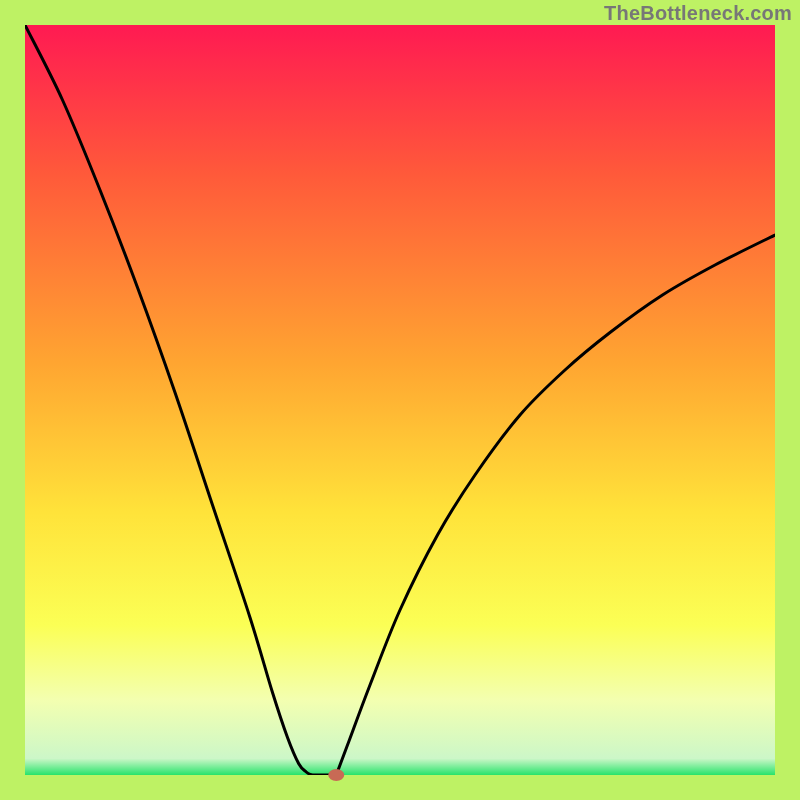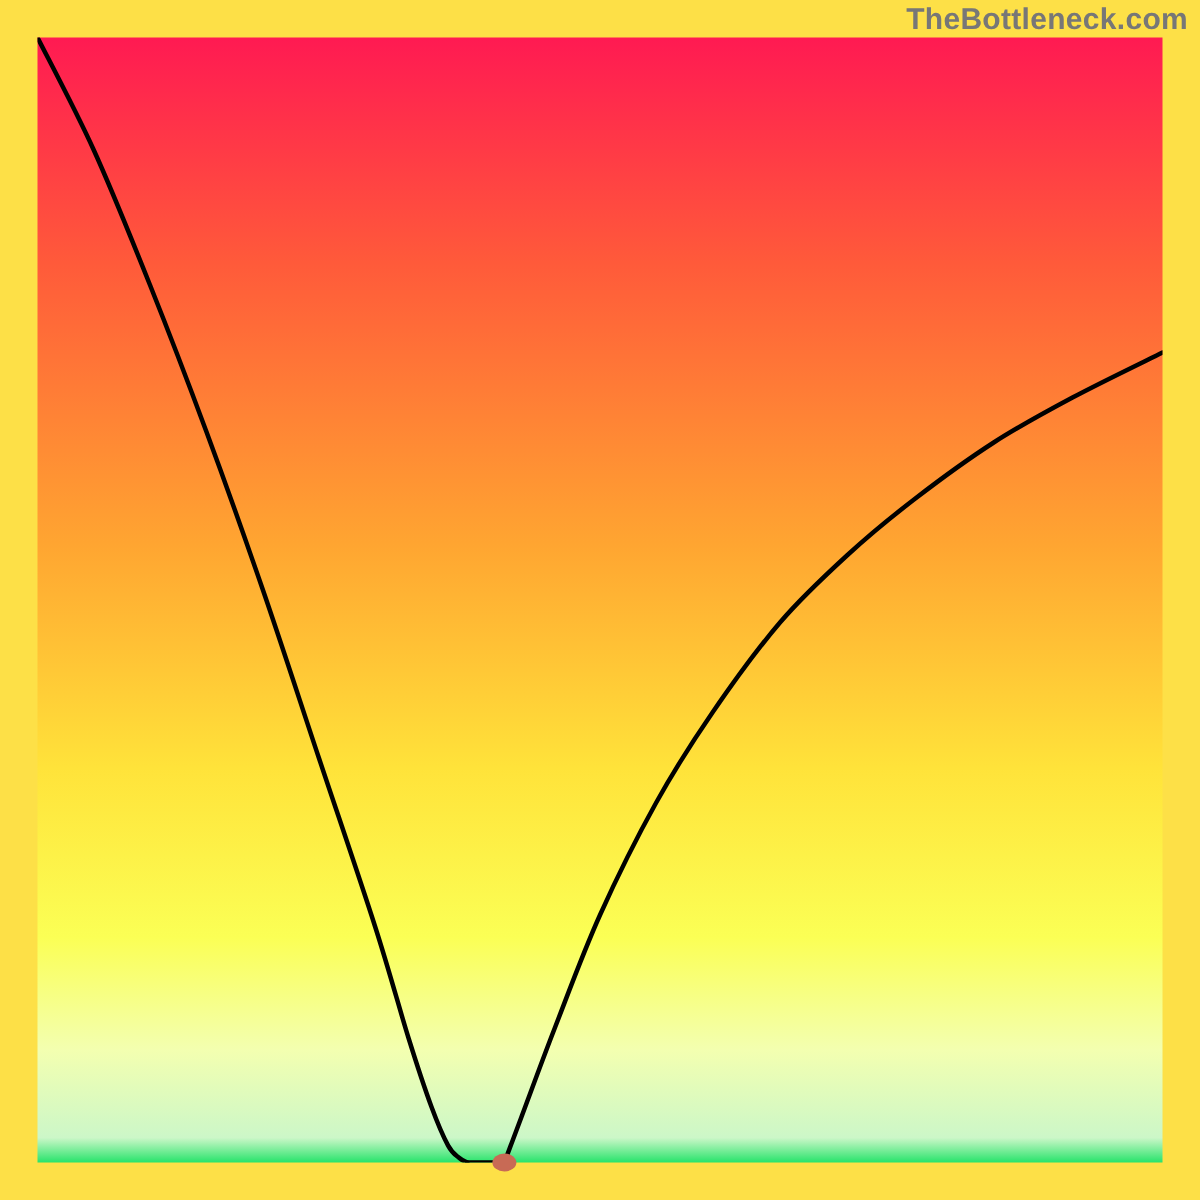--- a/index.html
+++ b/index.html
@@ -8,21 +8,21 @@
     width: 800px;
     height: 800px;
     background: #000;
     font-family: Arial, Helvetica, sans-serif;
     overflow: hidden;
   }
   .frame {
     position: relative;
     width: 800px;
     height: 800px;
-    background: #fde047;
+    background: #bef264;
   }
   .watermark {
     position: absolute;
     top: 2px;
     right: 8px;
     color: #777777;
     font-size: 20px;
     font-weight: 600;
     letter-spacing: 0.2px;
     z-index: 10;

